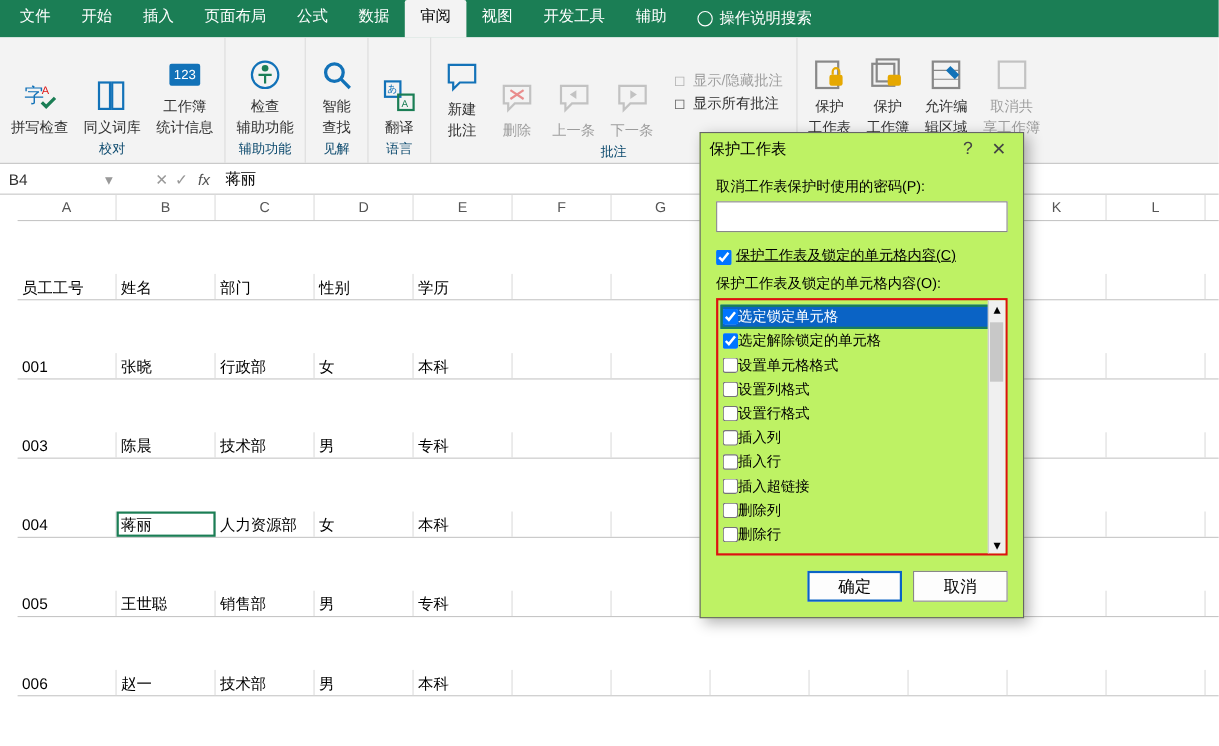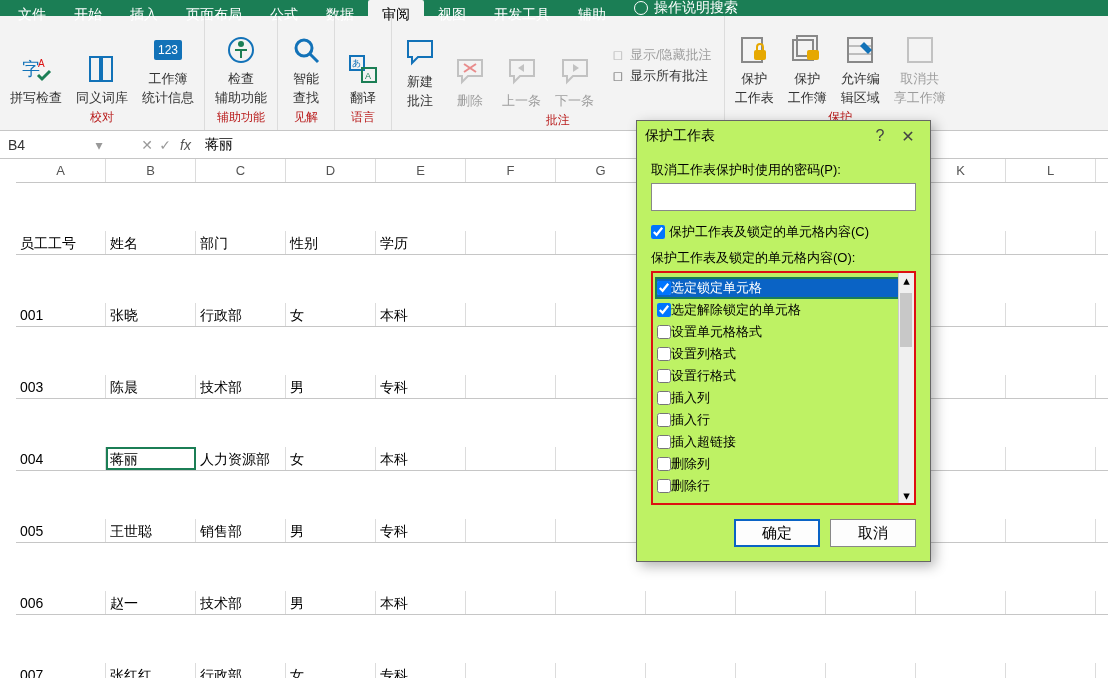--- a/index.html
+++ b/index.html
@@ -1,30 +1,30 @@
 <!DOCTYPE html>
 <html><head>
 <meta charset="utf-8">
 <style>
   * { box-sizing: border-box; margin: 0; padding: 0; font-family: "Microsoft YaHei", Arial, sans-serif; }
   body { width: 1108px; height: 678px; background: #fff; overflow: hidden; position: relative; font-size: 13px; }
 
   
-  .tabs { height: 16px; background: #1b7e55; display: flex; align-items: stretch; color: #fff; font-size: 14px; padding-left: 4px; }
+  .tabs { height: 34px; background: #1b7e55; display: flex; align-items: stretch; color: #fff; font-size: 14px; padding-left: 4px; }
   .tab { padding: 6px 14px 4px 14px; cursor: pointer; white-space: nowrap; }
   .tab.active { background: #f3f3f3; color: #000000; border-top-left-radius: 2px; border-top-right-radius: 2px; }
   .tell-me { display: flex; align-items: center; gap: 6px; margin-left: 14px; color: #fff; }
   .bulb { width: 14px; height: 14px; border: 1.5px solid #fff; border-radius: 50%; display: inline-block; }
 
   
   .ribbon { height: 115px; background: #f3f3f3; border-bottom: 1px solid #c6c6c6; display: flex; }
   .group { display: flex; flex-direction: column; align-items: center; padding: 4px 8px 2px 8px; border-right: 1px solid #dcdcdc; }
   .group:last-child { border-right: none; }
   .group-row { display: flex; gap: 10px; align-items: flex-end; height: 90px; }
-  .group-label { font-size: 12px; color: #b91c1c; margin-top: auto; padding: 2px 0; }
+  .group-label { font-size: 12px; color: #0c4a6e; margin-top: auto; padding: 2px 0; }
 
   .bigbtn { display: flex; flex-direction: column; align-items: center; gap: 4px; padding: 2px 2px; cursor: pointer; font-size: 13px; line-height: 1.1; text-align: center; color: #333; }
   .bigbtn.dim { opacity: .45; }
   .icon32 { width: 36px; height: 36px; display: flex; align-items: center; justify-content: center; color: #1b7e55; }
   .icon32 svg { width: 32px; height: 32px; }
 
   .smallrow { display: flex; flex-direction: column; gap: 3px; justify-content: center; height: 90px; padding: 0 4px; font-size: 13px; color: #333;}
   .smallrow .item { display:flex; align-items:center; gap:4px; cursor:pointer;}
   .smallrow .item.dim{ opacity:.45;}
   .smallrow .ic{width:16px;height:16px;display:inline-flex;align-items:center;justify-content:center;color:#666;}
@@ -46,21 +46,21 @@
   .sel{ outline:2px solid #1b7e55; outline-offset:-2px;}
 
   
   .dialog{ position:absolute; left:636px; top:120px; width:295px; background:#bef264; border:1px solid #666; box-shadow:4px 4px 12px rgba(0,0,0,.3); }
   .dlg-title{ height:30px; display:flex; align-items:center; padding:0 8px; font-size:14px; color:#000;}
   .dlg-title .spacer{flex:1;}
   .dlg-title .h{ width:28px; text-align:center; font-size:16px; color:#444; cursor:pointer;}
   .dlg-body{ padding:10px 14px 6px 14px; font-size:13px; color:#000;}
   .dlg-body label{display:block; margin-bottom:4px;}
   .pwd{ width:100%; height:28px; border:1px solid #888; margin-bottom:12px;}
-  .chk{ display:flex; align-items:center; gap:4px; margin-bottom:8px;}
+  .chk{ display:flex; align-items:flex-end; gap:4px; margin-bottom:8px;text-decoration:underline;}
   .chk input{ width:14px; height:14px;}
   .listbox{ border:2px solid #d11; height:234px; position:relative; padding:4px 2px; }
   .listbox .scroll-v{ position:absolute; right:0; top:0; bottom:0; width:16px; background:#f0f0f0; border-left:1px solid #ccc;}
   .listbox .scroll-thumb{ position:absolute; right:2px; top:20px; width:12px; height:54px; background:#c8c8c8;}
   .listbox .li{ display:flex; align-items:center; gap:0; padding:1px 2px; font-size:13px; line-height:20px;}
   .listbox .li.sel{ background:#0a63c5; color:#fff;}
   .listbox .li input{ width:14px;height:14px;}
   .dlg-foot{ display:flex; justify-content:flex-end; gap:10px; padding:8px 14px 14px;}
   .dlg-foot button{ width:86px; height:28px; border:1px solid #888; background:#fdfdfd; font-size:15px; cursor:pointer;}
   .dlg-foot button.primary{ border:2px solid #0a63c5;}

